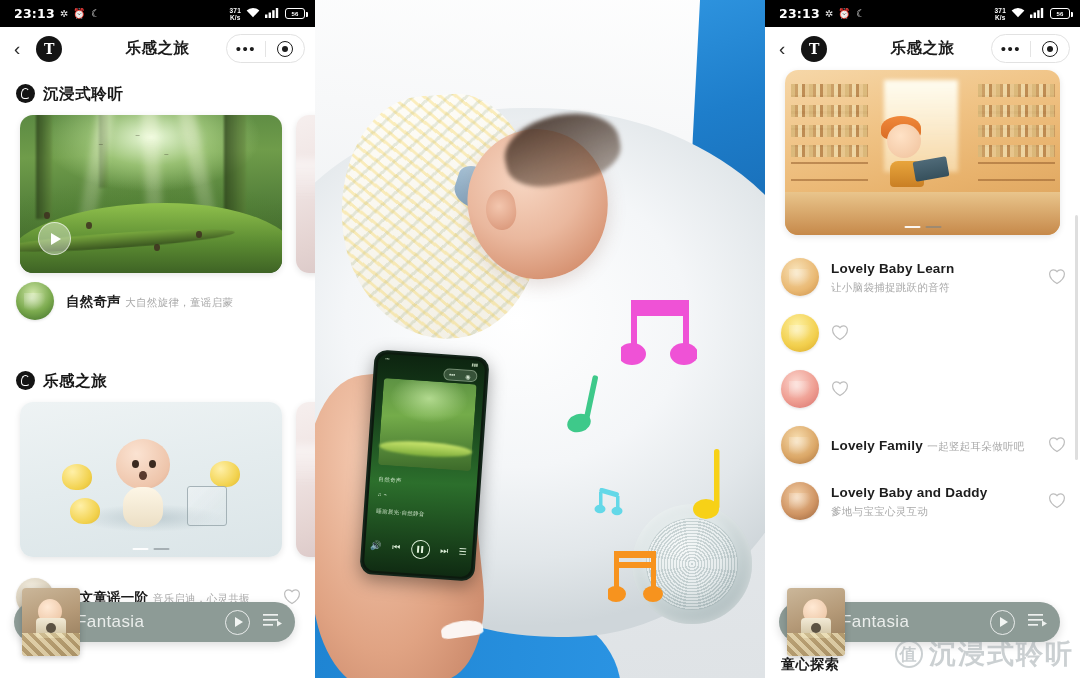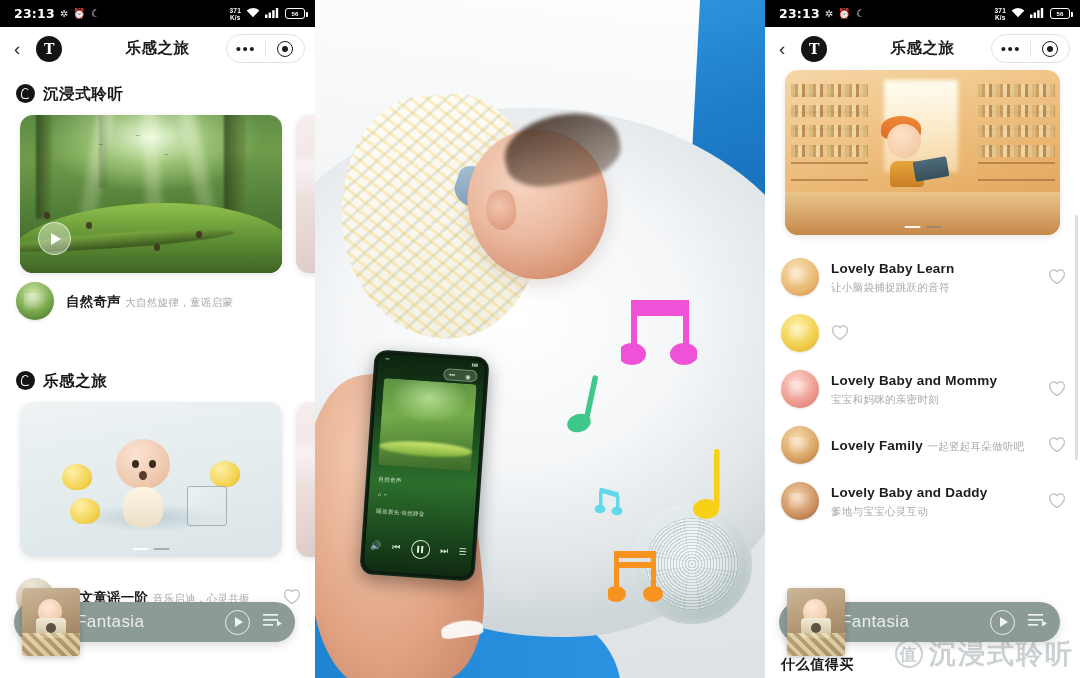--- a/index.html
+++ b/index.html
@@ -806,24 +806,20 @@
       <span class="avatar magic"></span>
       <span class="heart">
         <svg width="18" height="17" viewBox="0 0 18 17">
             <path d="M9 15.5C9 15.5 1.6 11 1.6 5.9 1.6 3.4 3.5 1.8 5.6 1.8c1.6 0 2.8 1 3.4 1.9.6-.9 1.8-1.9 3.4-1.9 2.1 0 4 1.6 4 4.1C16.4 11 9 15.5 9 15.5z" fill="none" stroke="#bdbdbd" stroke-width="1.2"></path>
           </svg>
       </span>
     </div>
 
     <div class="listrow">
       <span class="avatar mommy"></span>
-      <span class="row-text">
-        <span class="row-title">Lovely Baby and Mommy</span>
-        <span class="row-sub">宝宝和妈咪的亲密时刻</span>
-      </span>
       <span class="heart">
         <svg width="18" height="17" viewBox="0 0 18 17">
             <path d="M9 15.5C9 15.5 1.6 11 1.6 5.9 1.6 3.4 3.5 1.8 5.6 1.8c1.6 0 2.8 1 3.4 1.9.6-.9 1.8-1.9 3.4-1.9 2.1 0 4 1.6 4 4.1C16.4 11 9 15.5 9 15.5z" fill="none" stroke="#bdbdbd" stroke-width="1.2"></path>
           </svg>
       </span>
     </div>
 
     <div class="listrow">
       <span class="avatar family"></span>
       <span class="row-text">
@@ -843,21 +839,21 @@
         <span class="row-title">Lovely Baby and Daddy</span>
         <span class="row-sub">爹地与宝宝心灵互动</span>
       </span>
       <span class="heart">
         <svg width="18" height="17" viewBox="0 0 18 17">
             <path d="M9 15.5C9 15.5 1.6 11 1.6 5.9 1.6 3.4 3.5 1.8 5.6 1.8c1.6 0 2.8 1 3.4 1.9.6-.9 1.8-1.9 3.4-1.9 2.1 0 4 1.6 4 4.1C16.4 11 9 15.5 9 15.5z" fill="none" stroke="#bdbdbd" stroke-width="1.2"></path>
           </svg>
       </span>
     </div>
 
-    <div class="bottom-label">什么值得买</div>
+    <div class="bottom-label">童心探索</div>
 
     <div class="vscroll" style="top:215px;height:245px;"></div>
 
     <div class="mini">
       <div class="mini-cover">
         <span class="bhead"></span>
           <span class="bcam"></span>
           <span class="bflor"></span>
       </div>
       <span class="mini-title">Fantasia</span>

